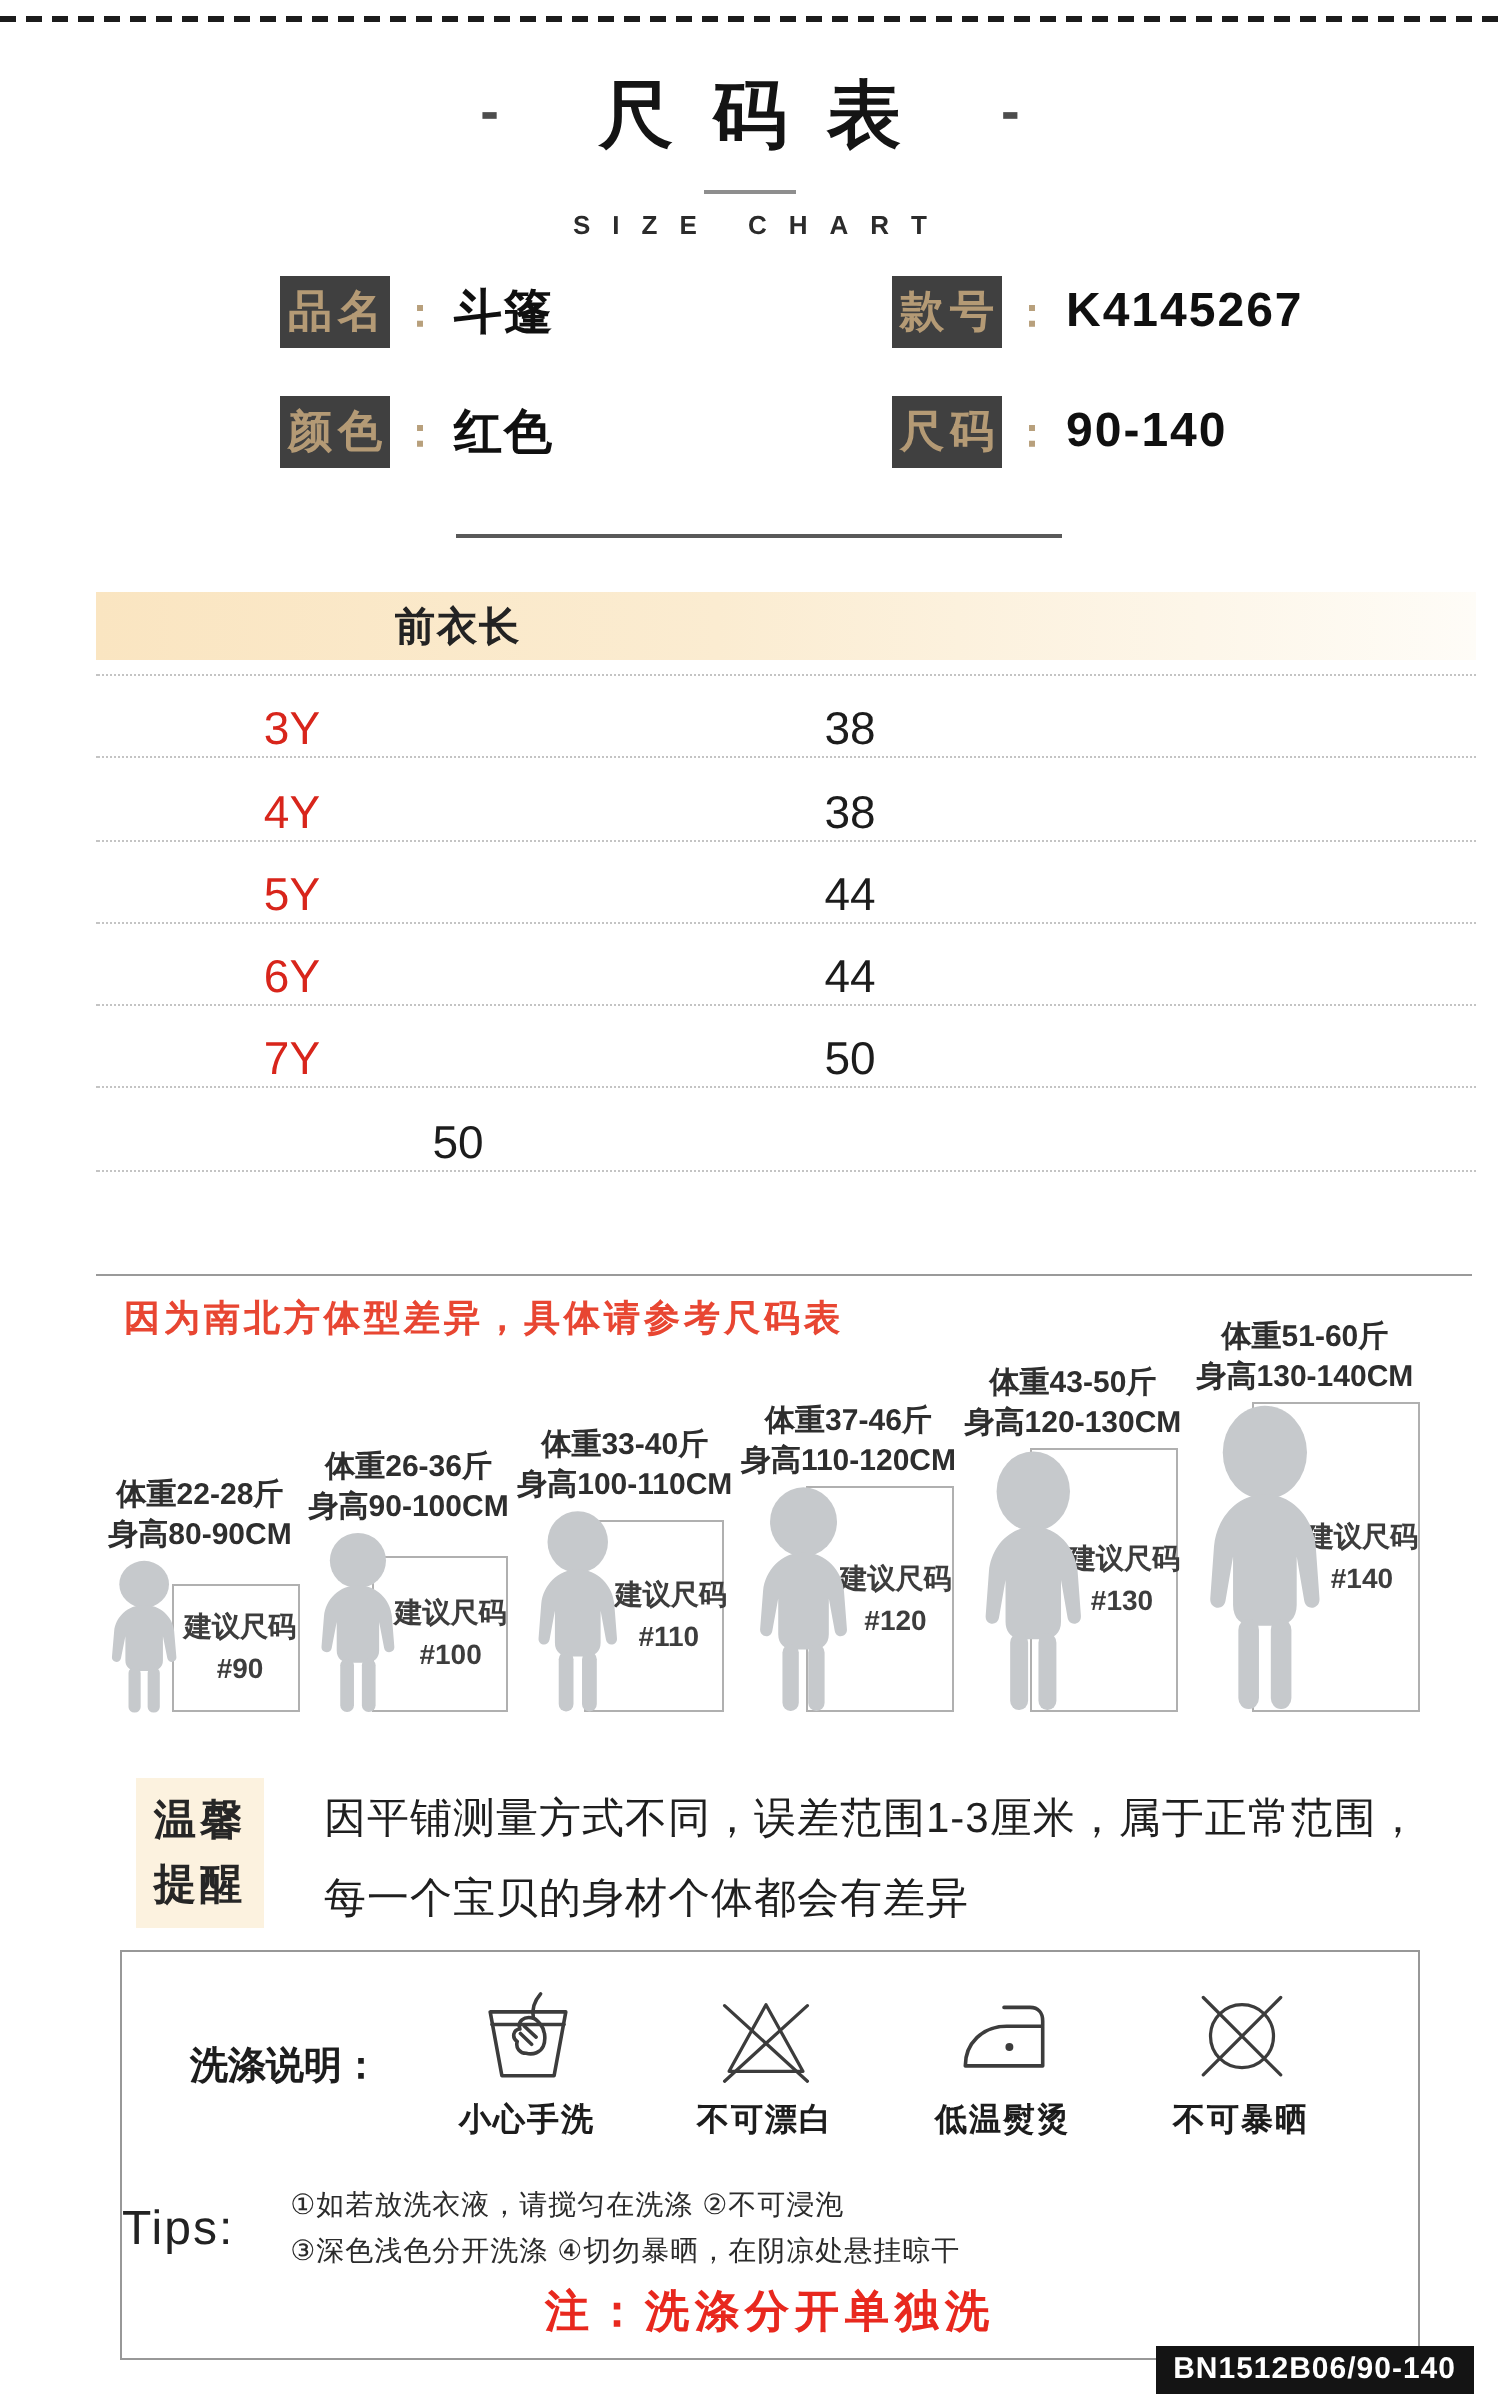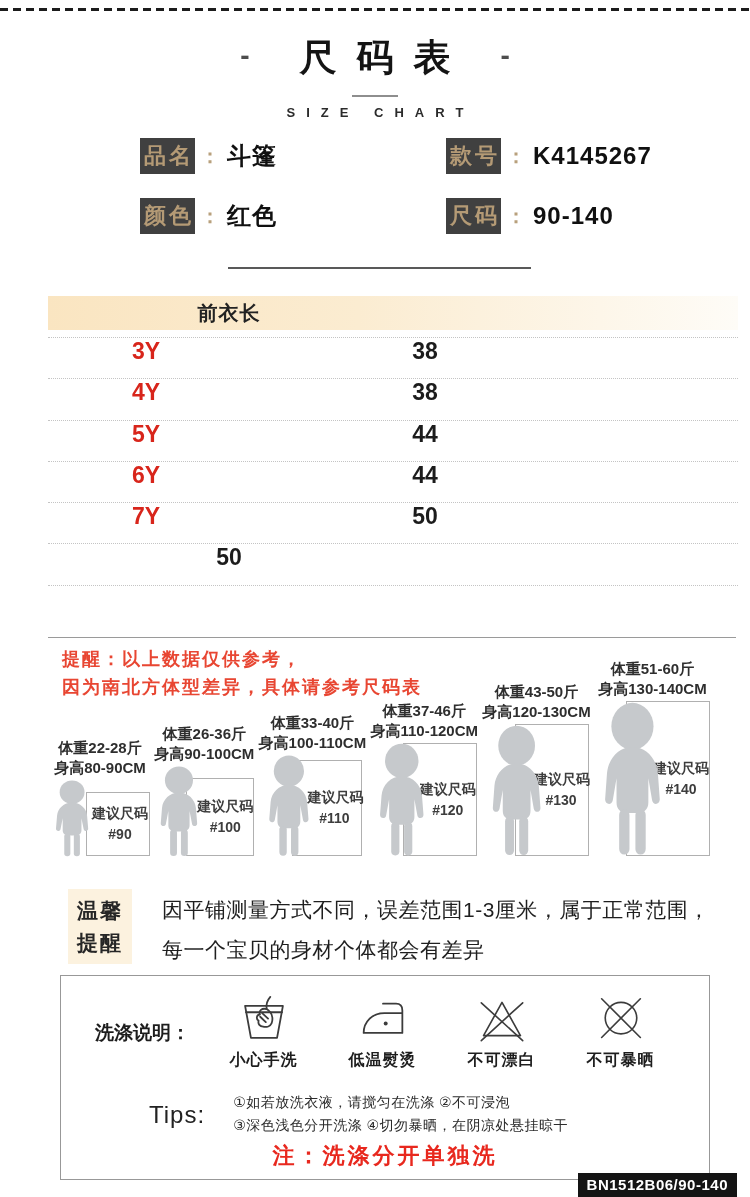--- a/index.html
+++ b/index.html
@@ -28,21 +28,21 @@
   
   .table-top-line{position:absolute;top:267px;left:228px;width:303px;height:2px;background:#595959;}
 
   
   .size-table{position:absolute;top:296px;left:48px;width:690px;}
   .table-header{height:34px;background:linear-gradient(90deg,#fae5c1 0%,#fbecd1 45%,#fdf6e9 80%,#fefcf7 100%);
     display:flex;align-items:center;}
   .hcol-size{width:196px;text-align:center;font-size:20px;font-weight:bold;color:#232323;letter-spacing:3px;}
   .hcol-length{width:362px;text-align:center;font-size:20px;font-weight:bold;color:#232323;letter-spacing:1px;}
   .table-body{margin-top:7px;border-top:1px dotted #c4c4c4;}
-  .table-row{display:flex;align-items:flex-start;height:40.3px;border-bottom:1px dotted #c4c4c4;font-weight:bold;}
+  .table-row{display:flex;align-items:flex-end;height:40.3px;border-bottom:1px dotted #c4c4c4;}
   .cell-size{width:196px;text-align:center;font-size:23px;color:#d8251b;}
   .cell-length{width:362px;text-align:center;font-size:23px;color:#1c1c1c;}
 
   
   .figures-divider{position:absolute;top:637px;left:48px;width:688px;height:1px;background:#9a9a9a;}
   .reminder{position:absolute;top:646px;left:62px;font-size:18px;font-weight:bold;color:#e84632;
     line-height:1.55;letter-spacing:2px;}
   .figures-row{position:absolute;top:652px;left:50px;width:660px;height:206px;
     display:flex;align-items:flex-end;justify-content:space-between;}
   .unit{display:flex;flex-direction:column;align-items:center;}
@@ -68,21 +68,21 @@
 
   
   .care-box{position:absolute;top:975px;left:60px;width:650px;height:205px;border:1px solid #989898;box-sizing:border-box;}
   .care-row{display:flex;align-items:flex-start;padding-top:16px;}
   .care-label{margin-left:34px;margin-top:28px;font-size:19px;font-weight:bold;color:#1d1d1d;}
   .care-items{display:flex;margin-left:14px;}
   .care-item{width:119px;display:flex;flex-direction:column;align-items:center;}
   .care-item svg{width:54px;height:54px;display:block;}
   .care-caption{margin-top:4px;font-size:16px;font-weight:bold;color:#1d1d1d;letter-spacing:1px;}
   .tips-row{display:flex;margin-top:20px;}
-  .tips-label{margin-left:88px;font-size:24px;color:#222;margin-top:10px;letter-spacing:1px;}
+  .tips-label{font-size:24px;color:#222;margin-top:10px;letter-spacing:1px;}
   .tips-text{margin-left:28px;font-size:14px;color:#2b2b2b;line-height:1.65;letter-spacing:0.5px;}
   .tips-note{text-align:center;font-size:22px;font-weight:bold;color:#e8281e;letter-spacing:3px;margin-top:4px;}
 
   
   .footer-badge{position:absolute;right:13px;bottom:0;background:#141414;color:#fff;font-size:15px;
     font-weight:bold;padding:3px 9px 4px;letter-spacing:0.5px;z-index:5;}
 </style>
 </head>
 <body>
 
@@ -152,21 +152,20 @@
       </div>
       <div class="table-row">
         <span class="cell-length">50</span>
       </div>
     </div>
   </section>
 
   <div class="figures-divider"></div>
 
   <div class="reminder">
-    <div>提醒：以上数据仅供参考，</div>
     <div>因为南北方体型差异，具体请参考尺码表</div>
   </div>
 
   <section class="figures-row">
 
     <div class="unit u0">
       <div class="unit-labels">
         <div>体重22-28斤</div>
         <div>身高80-90CM</div>
       </div>
@@ -303,34 +302,34 @@
             <line x1="10" y1="22.5" x2="50" y2="22.5"></line>
             <path d="M37,5.5 C33.5,9.5 32,14 33,19"></path>
             <path d="M33,19 C27.5,17.5 24,21 25.5,25 C21.5,25.5 21,30 24,32 C23,35.5 25.5,38.5 29,38.5 C33,39.5 37,38 38.5,34.5 C40,31 39.5,25.5 37,22.5 C35.8,21 34.5,19.5 33,19 Z"></path>
             <line x1="28" y1="23.5" x2="34.5" y2="29.5"></line>
             <line x1="25.8" y1="27.5" x2="32" y2="33.5"></line>
           </svg>
           <div class="care-caption">小心手洗</div>
         </div>
 
         <div class="care-item">
-          <svg viewBox="0 0 60 60" fill="none" stroke="#3c3c3c" stroke-width="2" stroke-linecap="round" stroke-linejoin="round">
-            <path d="M30,13 L44.5,13 C49,13 51.5,16 51.5,20.5 L51.5,45.5 L8.5,45.5 C8.5,33 18,23.5 31.5,23.5 L51.5,23.5"></path>
-            <circle cx="33" cy="35" r="2.2" fill="#3c3c3c" stroke="none"></circle>
-          </svg>
-          <div class="care-caption">低温熨烫</div>
-        </div>
-
-        <div class="care-item">
           <svg viewBox="0 0 60 60" fill="none" stroke="#3c3c3c" stroke-width="1.8" stroke-linecap="round" stroke-linejoin="round">
             <path d="M30,11.5 L50.5,48.5 L9.5,48.5 Z"></path>
             <line x1="7" y1="12" x2="53" y2="54"></line>
             <line x1="53" y1="12" x2="7" y2="54"></line>
           </svg>
           <div class="care-caption">不可漂白</div>
+        </div>
+
+        <div class="care-item">
+          <svg viewBox="0 0 60 60" fill="none" stroke="#3c3c3c" stroke-width="2" stroke-linecap="round" stroke-linejoin="round">
+            <path d="M30,13 L44.5,13 C49,13 51.5,16 51.5,20.5 L51.5,45.5 L8.5,45.5 C8.5,33 18,23.5 31.5,23.5 L51.5,23.5"></path>
+            <circle cx="33" cy="35" r="2.2" fill="#3c3c3c" stroke="none"></circle>
+          </svg>
+          <div class="care-caption">低温熨烫</div>
         </div>
 
         <div class="care-item">
           <svg viewBox="0 0 60 60" fill="none" stroke="#3c3c3c" stroke-width="1.8" stroke-linecap="round" stroke-linejoin="round">
             <circle cx="30" cy="29" r="17.5"></circle>
             <line x1="8.5" y1="7.5" x2="51.5" y2="50.5"></line>
             <line x1="51.5" y1="7.5" x2="8.5" y2="50.5"></line>
           </svg>
           <div class="care-caption">不可暴晒</div>
         </div>

